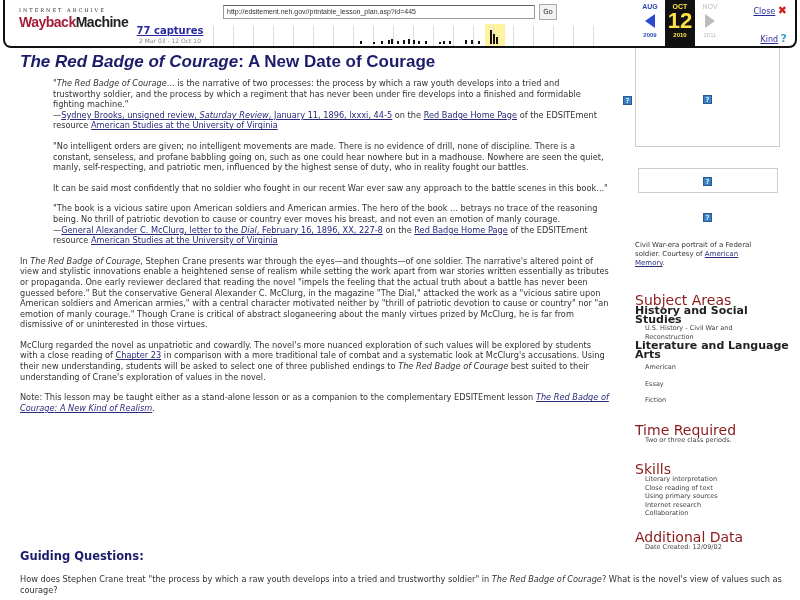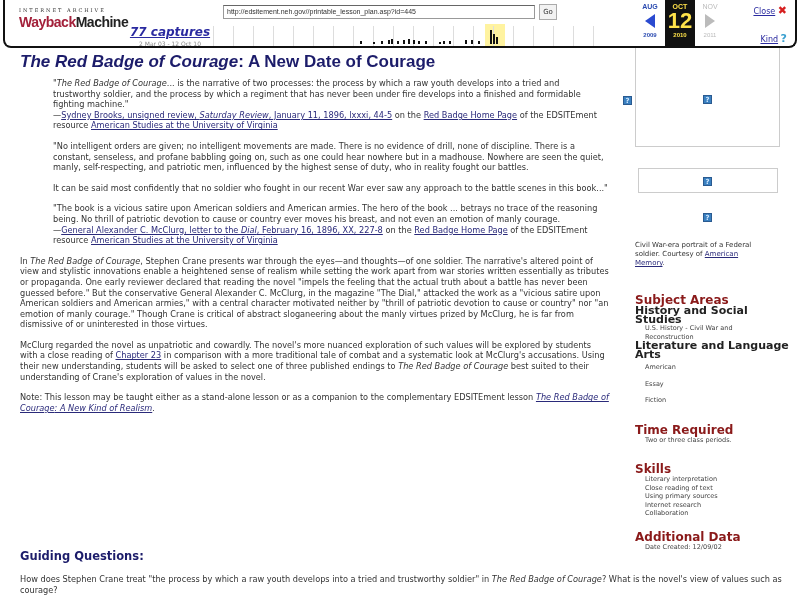--- a/index.html
+++ b/index.html
@@ -8,21 +8,21 @@
   a { color: #2a2a7a; text-decoration: underline; }
 
   
   #wb { position: absolute; left: 3px; top: 0; width: 794px; height: 48px; border: 2px solid #111; border-top: none; border-radius: 0 0 8px 8px; background: #fff; }
   #wb .logo { position: absolute; left: 14px; top: 7px; width: 90px; }
   #wb .logo .ia { font-family: "DejaVu Serif", serif; font-size: 5px; letter-spacing: 2px; color: #333; white-space: nowrap; }
   #wb .logo .wm { margin-top: 2px; font-family: "Liberation Sans", sans-serif; font-weight: bold; font-size: 14px; letter-spacing: -0.5px; line-height: 14px; text-align: right; }
   #wb .logo .wm .w1 { color: #a3203a; }
   #wb .logo .wm .w2 { color: #222; }
   #wb .captures { position: absolute; left: 120px; top: 25px; width: 90px; text-align: center; }
-  #wb .captures a { font-size: 12px; font-weight: bold; color: #2a2aa0; display: block; font-style: italic; }
+  #wb .captures a { font-size: 10px; font-weight: bold; color: #2a2aa0; display: block; }
   #wb .captures .range { font-size: 6px; color: #888; margin-top: 1px; }
   #wb .url { position: absolute; left: 218px; top: 5px; width: 312px; height: 14px; border: 1px solid #999; border-top-color: #666; font-size: 7px; padding: 2px 3px; color: #333; font-family: "Liberation Sans", sans-serif; background: #fff; white-space: nowrap; overflow: hidden; }
   #wb .go { position: absolute; left: 534px; top: 4px; width: 18px; height: 16px; border: 1px solid #aaa; background: #f2f2f2; font-size: 7px; text-align: center; line-height: 14px; }
   #wb .spark { position: absolute; left: 208px; top: 24px; width: 400px; height: 22px; }
   #wb .spark .tick { position: absolute; top: 2px; width: 1px; height: 20px; background: #ddd; }
   #wb .spark .bar { position: absolute; bottom: 2px; width: 2px; background: #111; }
   #wb .spark .cur { position: absolute; left: 272px; top: 0; width: 20px; height: 22px; background: #fff3a0; }
   #wb .cal { position: absolute; left: 630px; top: 0; height: 46px; display: flex; }
   #wb .cal .col { width: 30px; text-align: center; font-family: "Liberation Sans", sans-serif; font-weight: bold; }
   #wb .cal .col .m { font-size: 7px; margin-top: 3px; }
@@ -55,21 +55,21 @@
   
   .qicon { display: inline-block; width: 9px; height: 9px; background: #3a80c0; color: #cfe6ff; font-size: 7px; line-height: 9px; text-align: center; font-weight: bold; border: 1px solid #2a5a90; }
   .side-icon-l { position: absolute; left: 623px; top: 96px; }
   .imgbox1 { position: absolute; left: 635px; top: 48px; width: 145px; height: 99px; border: 1px solid #ccc; border-top: none; }
   .imgbox1 .qicon { position: absolute; left: 67px; top: 47px; }
   .imgbox2 { position: absolute; left: 638px; top: 168px; width: 140px; height: 25px; border: 1px solid #ccc; }
   .imgbox2 .qicon { position: absolute; left: 64px; top: 8px; }
   .side-icon-c { position: absolute; left: 703px; top: 213px; }
   .caption { position: absolute; left: 635px; top: 241px; width: 120px; font-size: 7px; line-height: 9px; color: #333; }
   .side { position: absolute; left: 635px; top: 295px; width: 160px; font-size: 6.5px; line-height: 8.5px; color: #444; }
-  .side h3 { font-size: 12px; color: #8a1a1a; font-weight: bold; line-height: 11px; }
+  .side h3 { font-size: 14px; color: #8a1a1a; font-weight: normal; line-height: 11px; }
   .side h4 { font-size: 11px; color: #222; font-weight: bold; line-height: 9px; }
   .side .ind { padding-left: 10px; }
   .side .sp { margin-top: 8px; }
 </style>
 </head>
 <body>
 
 <div id="wb">
   <div class="logo">
     <div class="ia">INTERNET ARCHIVE</div>

